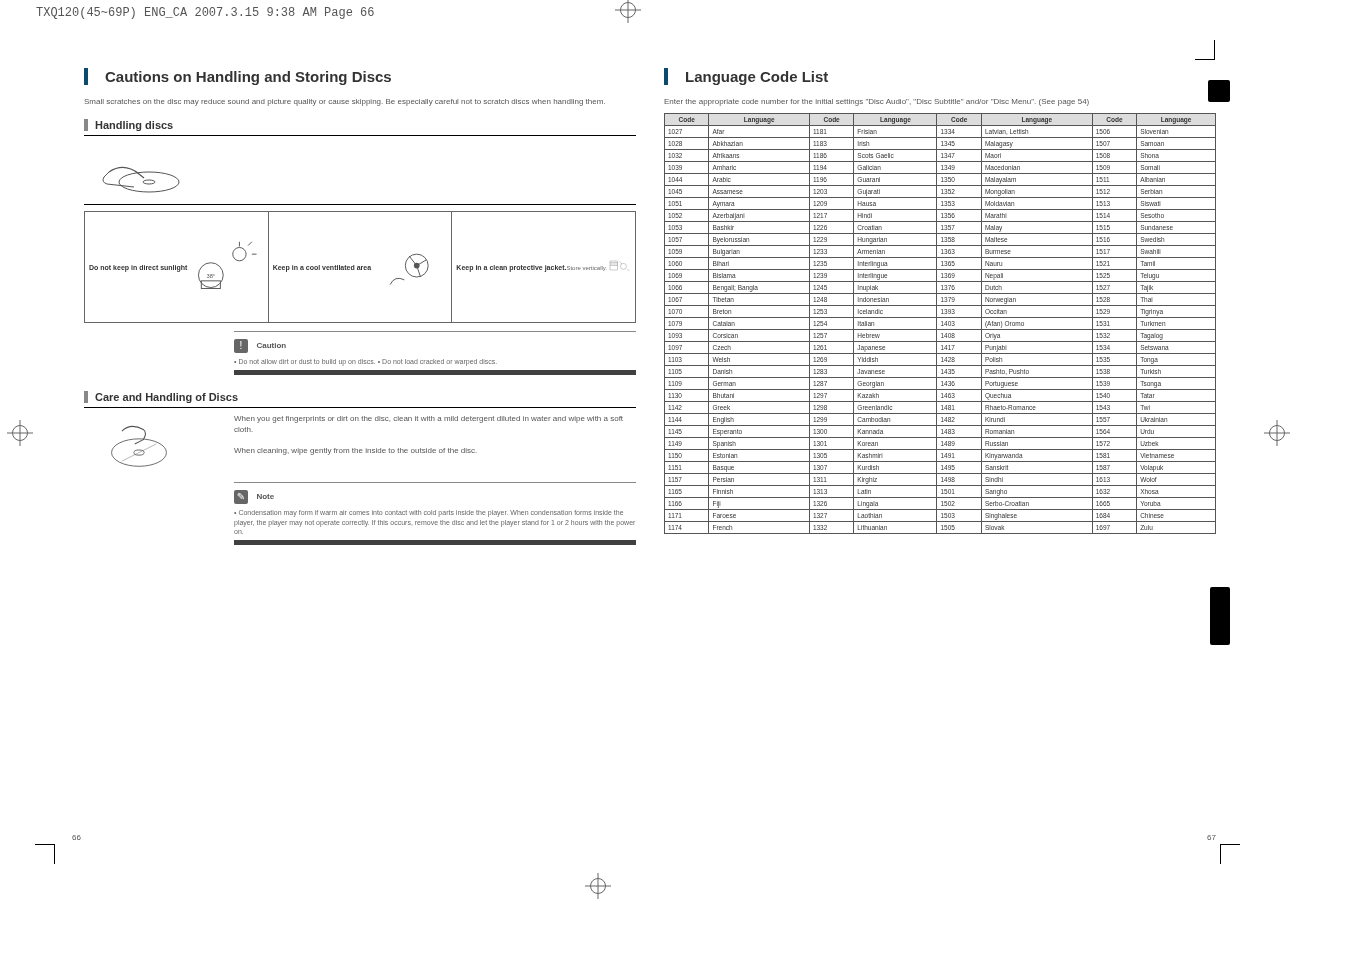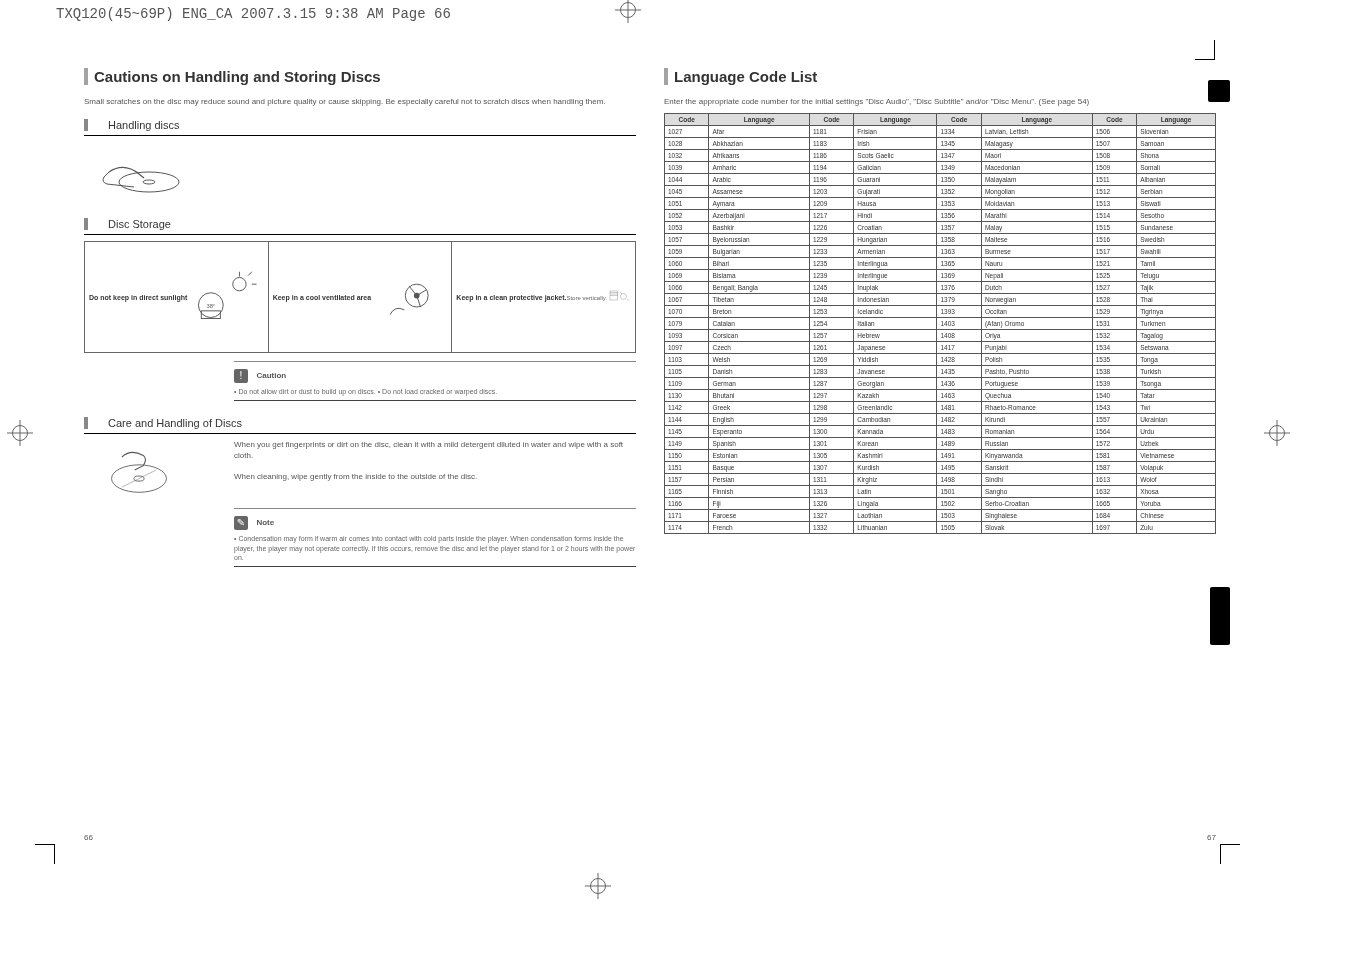--- a/index.html
+++ b/index.html
@@ -1,56 +1,56 @@
 <!DOCTYPE html>
 <html><head>
 <meta charset="utf-8">
 <style>
   * { box-sizing: border-box; margin: 0; padding: 0; }
   body { width: 1350px; height: 954px; font-family: Arial, sans-serif; background: #fff; position: relative; color: #333; }
-  .header-text { position: absolute; top: 6px; left: 56px; font-family: "Courier New", monospace; font-size: 14px; color: #555; }
+  .header-text { position: absolute; top: 6px; left: 36px; font-family: "Courier New", monospace; font-size: 12px; color: #555; }
   .crop-tl, .crop-tr, .crop-bl, .crop-br { position: absolute; width: 20px; height: 20px; }
   .crop-tl { top: 40px; left: 1195px; border-right: 1px solid #000; border-bottom: 1px solid #000; }
   .crop-bl { bottom: 90px; left: 35px; border-right: 1px solid #000; border-top: 1px solid #000; }
   .crop-br { bottom: 90px; right: 110px; border-left: 1px solid #000; border-top: 1px solid #000; }
   .reg-mark { position: absolute; width: 16px; height: 16px; border: 1px solid #666; border-radius: 50%; }
   .reg-mark::before, .reg-mark::after { content: ""; position: absolute; background: #666; }
   .reg-mark::before { left: 50%; top: -6px; bottom: -6px; width: 1px; transform: translateX(-50%); }
   .reg-mark::after { top: 50%; left: -6px; right: -6px; height: 1px; transform: translateY(-50%); }
   .reg-top { top: 2px; left: 620px; }
   .reg-mid-l { top: 425px; left: 12px; }
   .reg-mid-r { top: 425px; right: 65px; }
   .reg-bot { bottom: 60px; left: 590px; }
   .pages { display: flex; position: absolute; top: 55px; left: 70px; right: 120px; bottom: 110px; }
   .page { flex: 1; padding: 10px 14px; position: relative; }
   .black-tab { position: absolute; width: 22px; height: 22px; background: #000; border-radius: 2px; }
   .tab-top { top: 25px; right: 0; }
   .tab-bot { top: 532px; right: 0; width: 20px; height: 58px; }
-  h1.title { font-size: 15px; font-weight: bold; margin: 3px 0 12px 0; padding-left: 6px; border-left: 4px solid #a3a3a3; }
-  h2.sub { font-size: 11px; font-weight: normal; margin: 10px 0 4px 0; padding-left: 20px; border-left: 4px solid #888; }
+  h1.title { font-size: 15px; font-weight: bold; margin: 3px 0 12px 0; padding-left: 17px; border-left: 4px solid #0c4a6e; }
+  h2.sub { font-size: 11px; font-weight: bold; margin: 10px 0 4px 0; padding-left: 7px; border-left: 4px solid #888; }
   .hr-thick { border: none; border-top: 1px solid #000; margin: 2px 0 6px 0; }
   .body-text { font-size: 8px; line-height: 1.3; color: #555; }
   .page-l .body-text { padding-left: 150px; }
   .img-box { width: 110px; height: 60px; float: left; margin-right: 6px; }
   .svg-placeholder { width: 100%; height: 100%; }
   .tri-box { display: flex; border: 1px solid #666; margin-top: 6px; }
   .tri-cell { flex: 1; height: 110px; border-right: 1px solid #666; display: flex; flex-direction: row; align-items: center; justify-content: flex-start; padding: 4px; }
   .tri-cell:last-child { border-right: none; }
   .tri-lbl { font-size: 7px; font-weight: bold; text-align: center; margin-top: 1px; }
   .tri-desc { font-size: 6px; text-align: center; margin-top: 2px; color: #666; }
   .tri-img { flex: 1; width: 80%; }
-  .caution-block, .note-block { margin-left: 150px; margin-top: 8px; border-top: 1px solid #888; border-bottom: 1px solid #404040; padding: 4px 0; }
+  .caution-block, .note-block { margin-left: 150px; margin-top: 8px; border-top: 1px solid #888; border-bottom: 5px solid #404040; padding: 4px 0; }
   .caution-ico, .note-ico { display: inline-block; width: 14px; height: 14px; background: #666; color: #fff; font-size: 10px; text-align: center; line-height: 14px; border-radius: 2px; margin-right: 4px; vertical-align: middle; }
   .caution-txt, .note-txt { font-size: 8px; font-weight: bold; color: #555; vertical-align: middle; }
   .caution-content, .note-content { font-size: 7px; margin-top: 3px; color: #666; line-height: 1.3; }
   table.spec { width: 100%; border-collapse: collapse; margin-top: 6px; font-size: 6.5px; }
   table.spec th, table.spec td { border: 1px solid #555; padding: 2px 3px; text-align: left; vertical-align: middle; }
   table.spec th { background: #ddd; font-weight: bold; text-align: center; }
   .pgnum { position: absolute; bottom: 2px; font-size: 8px; color: #555; }
-  .page-l .pgnum { left: 14px; }
+  .page-l .pgnum { left: 2px; }
   .page-r .pgnum { right: 14px; }
   .clear { clear: both; }
 </style>
 </head>
 <body>
 
 <div class="header-text">TXQ120(45~69P) ENG_CA  2007.3.15  9:38 AM  Page 66</div>
 
 <div class="reg-mark reg-top"></div>
 <div class="reg-mark reg-mid-l"></div>
@@ -73,21 +73,20 @@
         <svg class="svg-placeholder" viewBox="0 0 100 60">
             <ellipse cx="60" cy="40" rx="30" ry="10" fill="none" stroke="#555" stroke-width="1"></ellipse>
             <ellipse cx="60" cy="40" rx="6" ry="2" fill="none" stroke="#555"></ellipse>
             <path d="M20,30 Q35,20 50,32 L55,36" fill="none" stroke="#555" stroke-width="1.2"></path>
             <path d="M20,30 L15,35 Q12,40 18,42 L45,45" fill="none" stroke="#555"></path>
           </svg>
       </div>
       <div class="clear"></div>
     </div>
 
-    <h2 class="sub" style="margin-top:16px;">Disc Storage</h2>
     <hr class="hr-thick">
     <div class="tri-box">
       <div class="tri-cell">
         <div class="tri-lbl">Do not keep in direct sunlight</div>
         <div class="tri-img"><svg viewBox="0 0 80 60">
               <circle cx="55" cy="18" r="7" fill="none" stroke="#555"></circle>
               <g stroke="#555">
                 <line x1="55" y1="5" x2="55" y2="10"></line>
                 <line x1="68" y1="18" x2="73" y2="18"></line>
                 <line x1="64" y1="9" x2="68" y2="5"></line>

